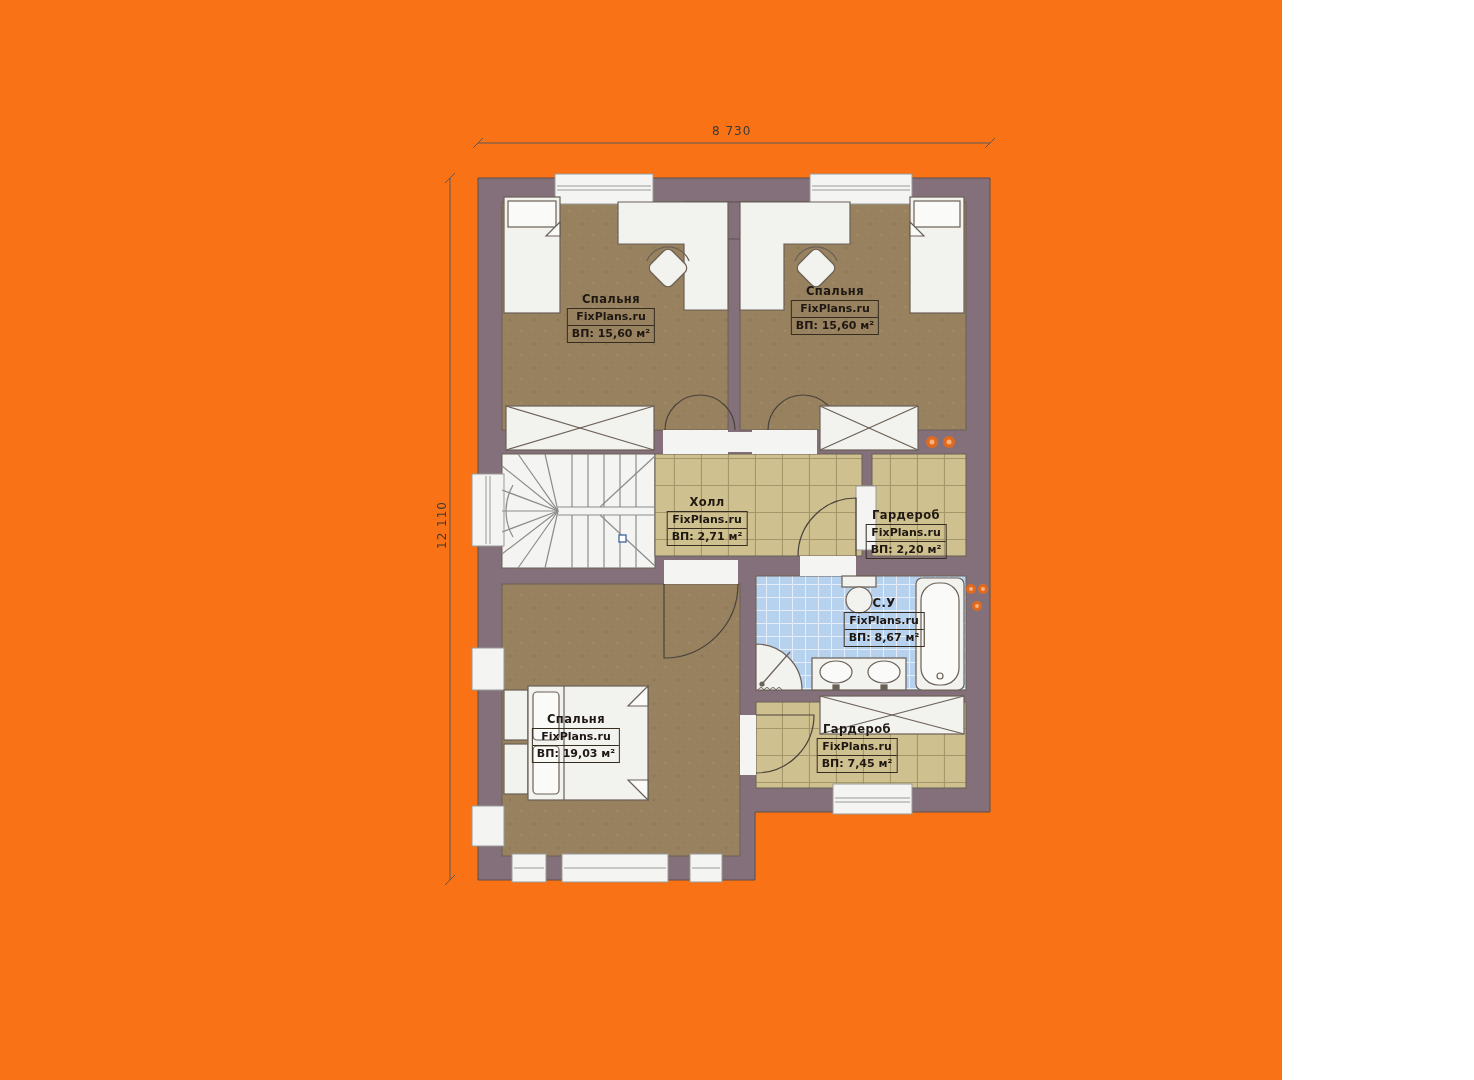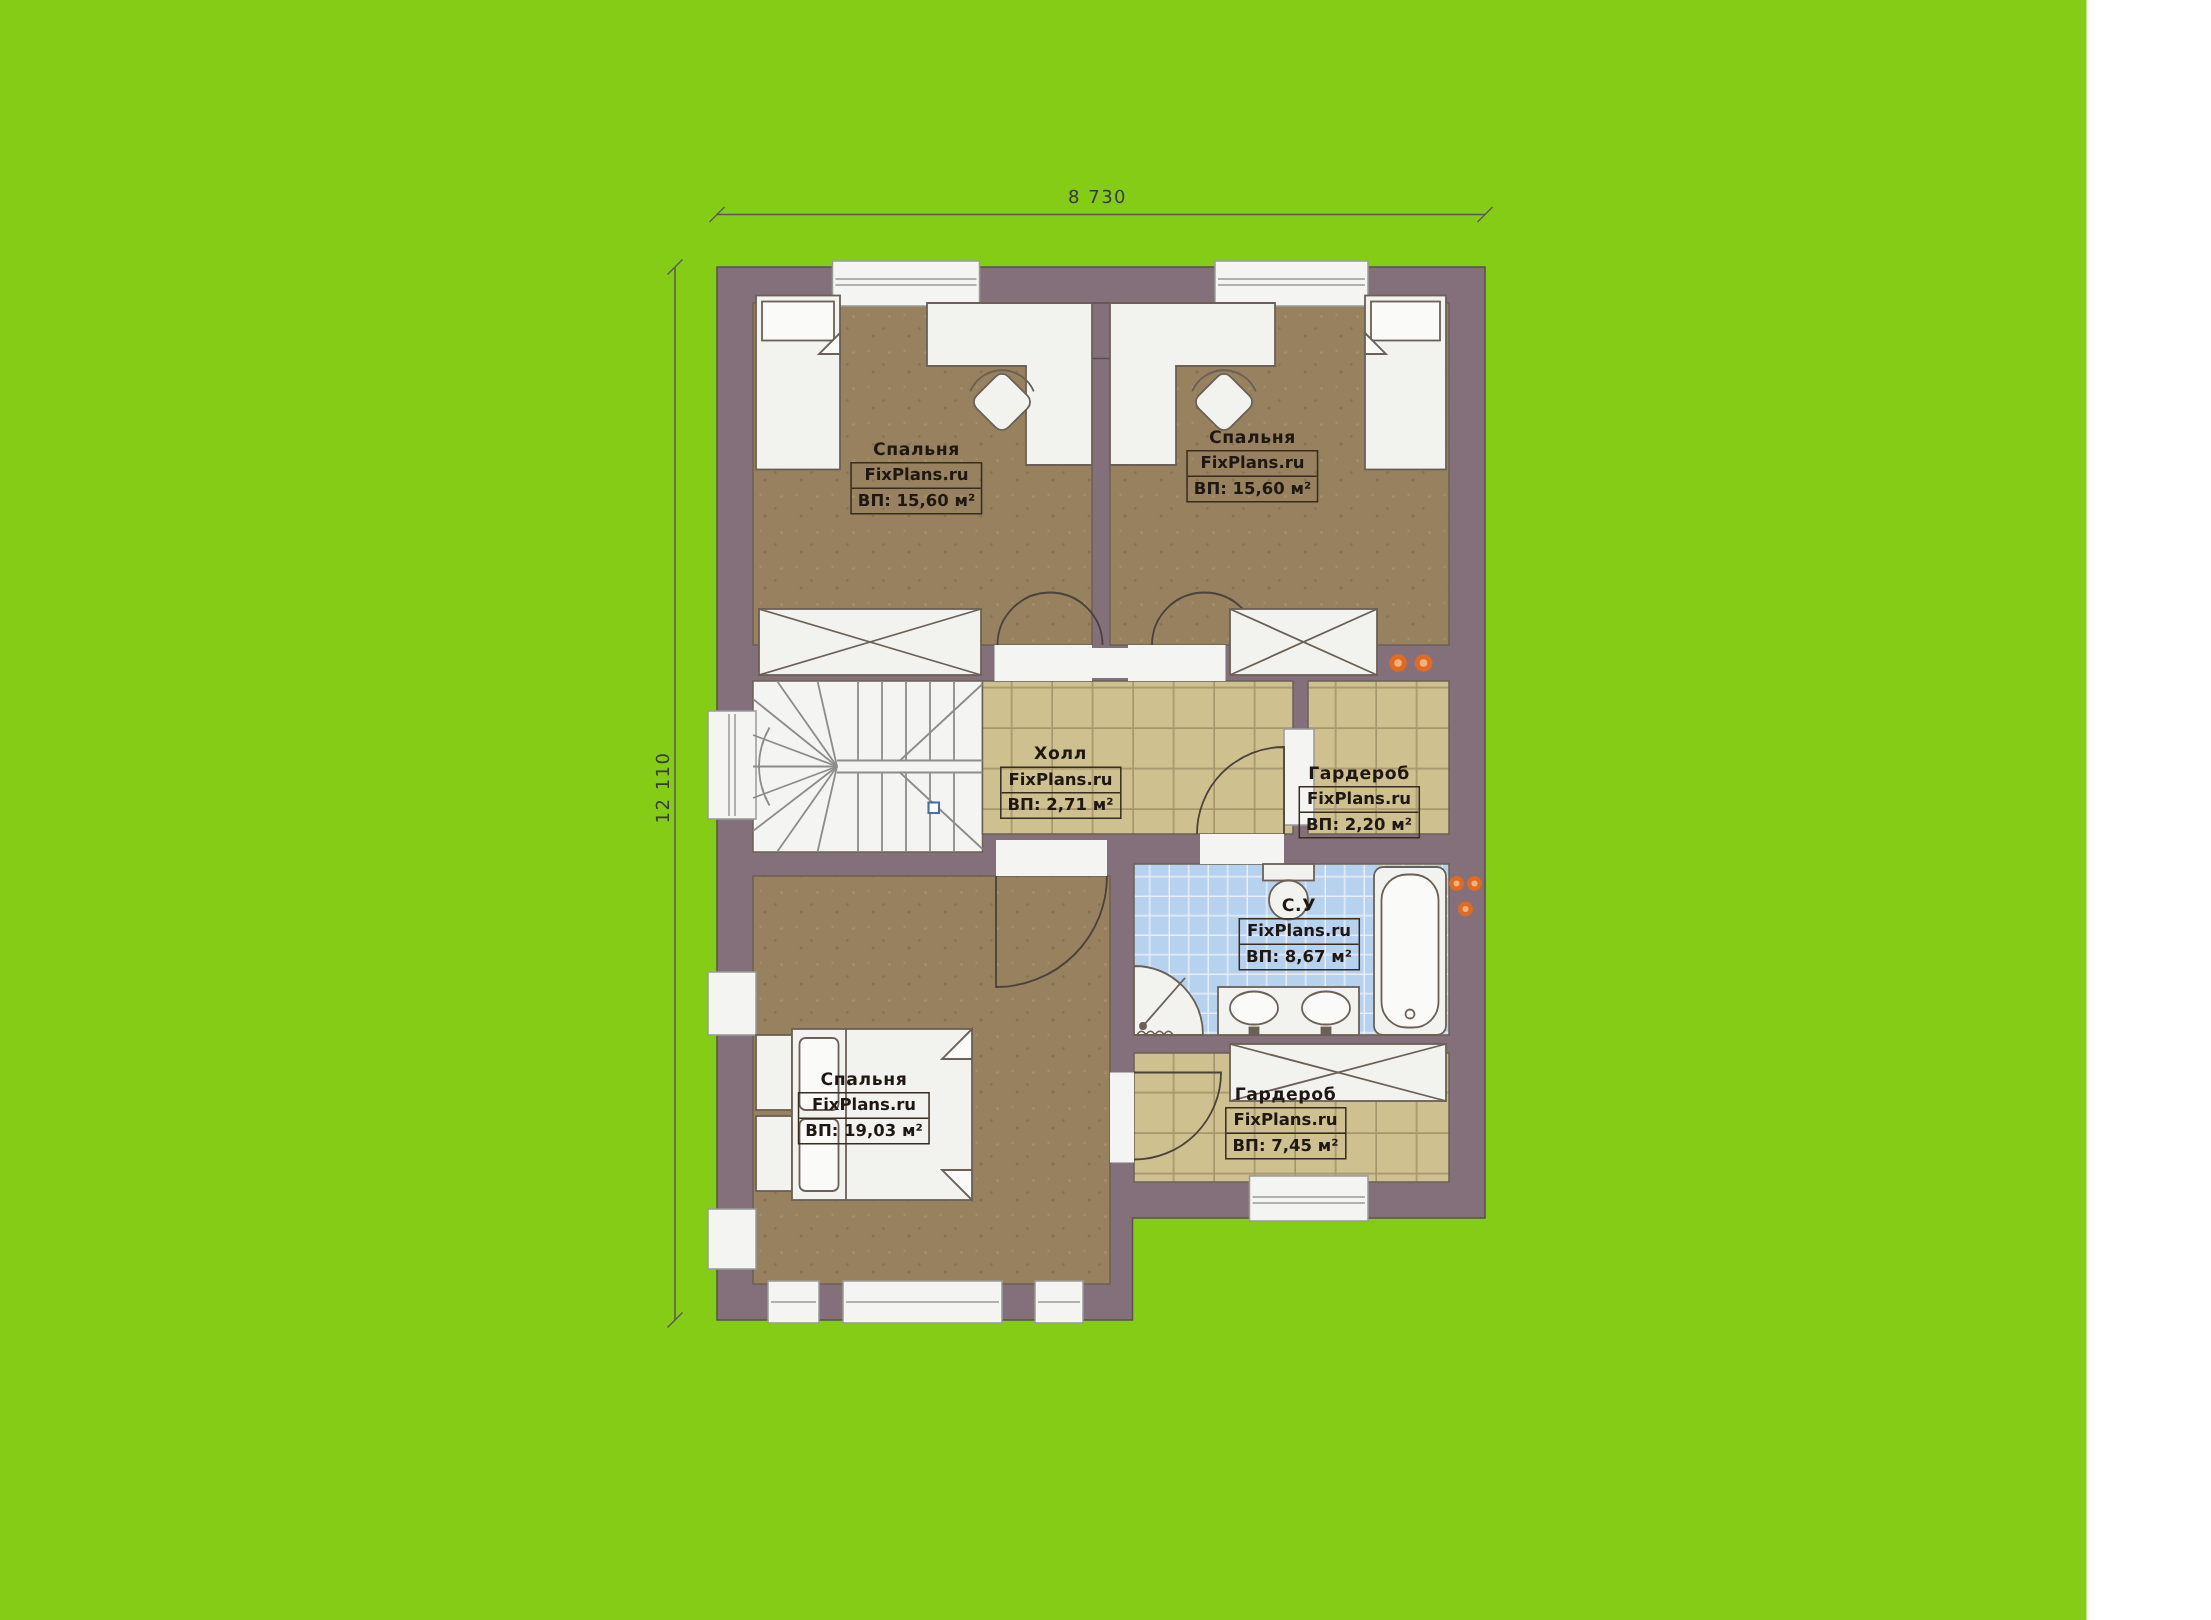--- a/index.html
+++ b/index.html
@@ -1,16 +1,16 @@
 <!DOCTYPE html>
 <html><head>
 <meta charset="utf-8">
 <style>
   html,body{margin:0;padding:0;background:#ffffff;}
-  #stage{position:relative;width:1391px;height:1080px;background:#84cc16;overflow:hidden;
+  #stage{position:relative;width:1282px;height:1080px;background:#f97316;overflow:hidden;
          font-family:"DejaVu Sans",sans-serif;}
   #plan-svg{position:absolute;left:0;top:0;width:1474px;height:1080px;}
   .dim-label{position:absolute;font-size:12px;color:#3a3a3a;letter-spacing:1px;}
   .dim-label.vert{transform:rotate(-90deg);transform-origin:center;}
   .room-label{position:absolute;transform:translateX(-50%);text-align:center;color:#1f1812;}
   .room-name{font-size:11.5px;font-weight:bold;letter-spacing:.4px;margin-bottom:2px;white-space:nowrap;}
   .label-stack{display:inline-block;border:1px solid #362c20;background:transparent;}
   .label-stack div{font-size:11px;font-weight:bold;padding:0 4px;line-height:16px;white-space:nowrap;}
   .label-stack div + div{border-top:1px solid #362c20;}
 </style>
@@ -262,21 +262,21 @@
 </div>
 
 <div class="room-label" style="left:906px;top:508px;">
   <div class="room-name">Гардероб</div>
   <div class="label-stack">
     <div>FixPlans.ru</div>
     <div>ВП: 2,20 м²</div>
   </div>
 </div>
 
-<div class="room-label" style="left:866px;top:596px;">
+<div class="room-label" style="left:884px;top:596px;">
   <div class="room-name">С.У</div>
   <div class="label-stack">
     <div>FixPlans.ru</div>
     <div>ВП: 8,67 м²</div>
   </div>
 </div>
 
 <div class="room-label" style="left:576px;top:712px;">
   <div class="room-name">Спальня</div>
   <div class="label-stack">

